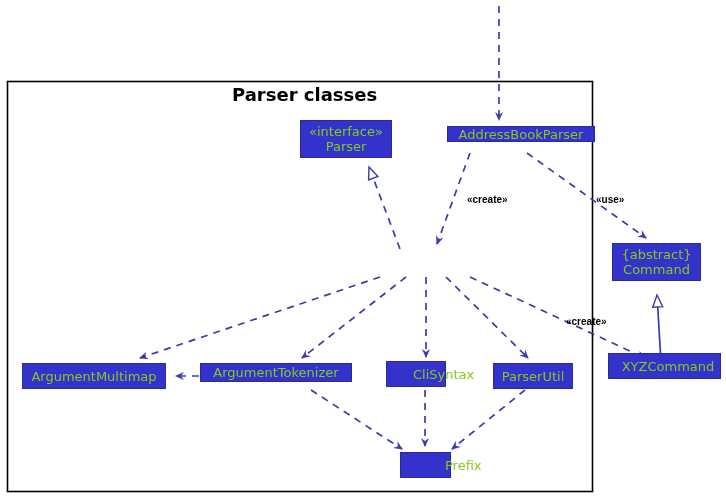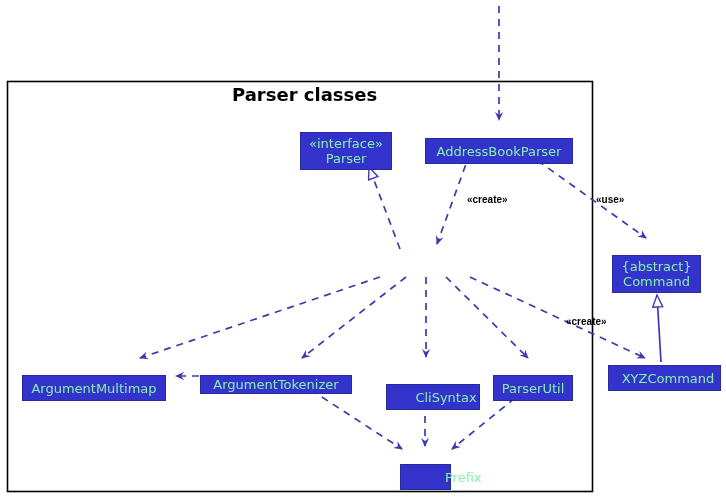--- a/index.html
+++ b/index.html
@@ -22,33 +22,32 @@
     position: absolute;
     left: 0;
     top: 0;
     width: 726px;
     height: 498px;
   }
   .uml-box {
     position: absolute;
     background: #3333CC;
     border: 1px solid #2a2a9e;
-    color: #86efac;
+    color: #84cc16;
     font-family: "DejaVu Sans", sans-serif;
     font-size: 13px;
     line-height: 15px;
     text-align: center;
     display: flex;
     flex-direction: column;
     align-items: center;
     justify-content: center;
     box-sizing: border-box;
     white-space: nowrap;
     letter-spacing: 0px;
-    margin-top: 12px;
   }
   .uml-box .stereotype-line,
   .uml-box .name-line {
     display: block;
     width: 100%;
   }
   .frame-title {
     position: absolute;
     font-family: "DejaVu Sans", sans-serif;
     font-size: 18px;
@@ -111,39 +110,39 @@
     <path d="M661,362 L657,295" fill="none" stroke="#3B3BB0" stroke-width="1.7" marker-end="url(#hollow-tri)"></path>
   </svg>
 
   <div class="frame-title" style="left:232px; top:84px;">Parser classes</div>
 
   <div class="uml-box" style="left:300px; top:120px; width:92px; height:38px;">
     <span class="stereotype-line">«interface»</span>
     <span class="name-line">Parser</span>
   </div>
 
-  <div class="uml-box" style="left:425px; top:126px; width:148px; height:26px;text-align:center;">
+  <div class="uml-box" style="left:447px; top:126px; width:148px; height:16px;text-align:center;">
     <span class="name-line">AddressBookParser</span>
   </div>
 
   <div class="uml-box" style="left:612px; top:243px; width:89px; height:38px;">
     <span class="stereotype-line">{abstract}</span>
     <span class="name-line">Command</span>
   </div>
 
 
   <div class="uml-box" style="left:22px; top:363px; width:144px; height:26px;">
     <span class="name-line">ArgumentMultimap</span>
   </div>
 
   <div class="uml-box" style="left:200px; top:363px; width:152px; height:19px;">
     <span class="name-line">ArgumentTokenizer</span>
   </div>
 
-  <div class="uml-box" style="left:386px; top:372px; width:94px; height:26px;padding-left:26px;">
+  <div class="uml-box" style="left:386px; top:361px; width:60px; height:26px;padding-left:26px;">
     <span class="name-line">CliSyntax</span>
   </div>
 
   <div class="uml-box" style="left:493px; top:363px; width:80px; height:26px;">
     <span class="name-line">ParserUtil</span>
   </div>
 
   <div class="uml-box" style="left:608px; top:353px; width:113px; height:26px;padding-left:7px;">
     <span class="name-line">XYZCommand</span>
   </div>

